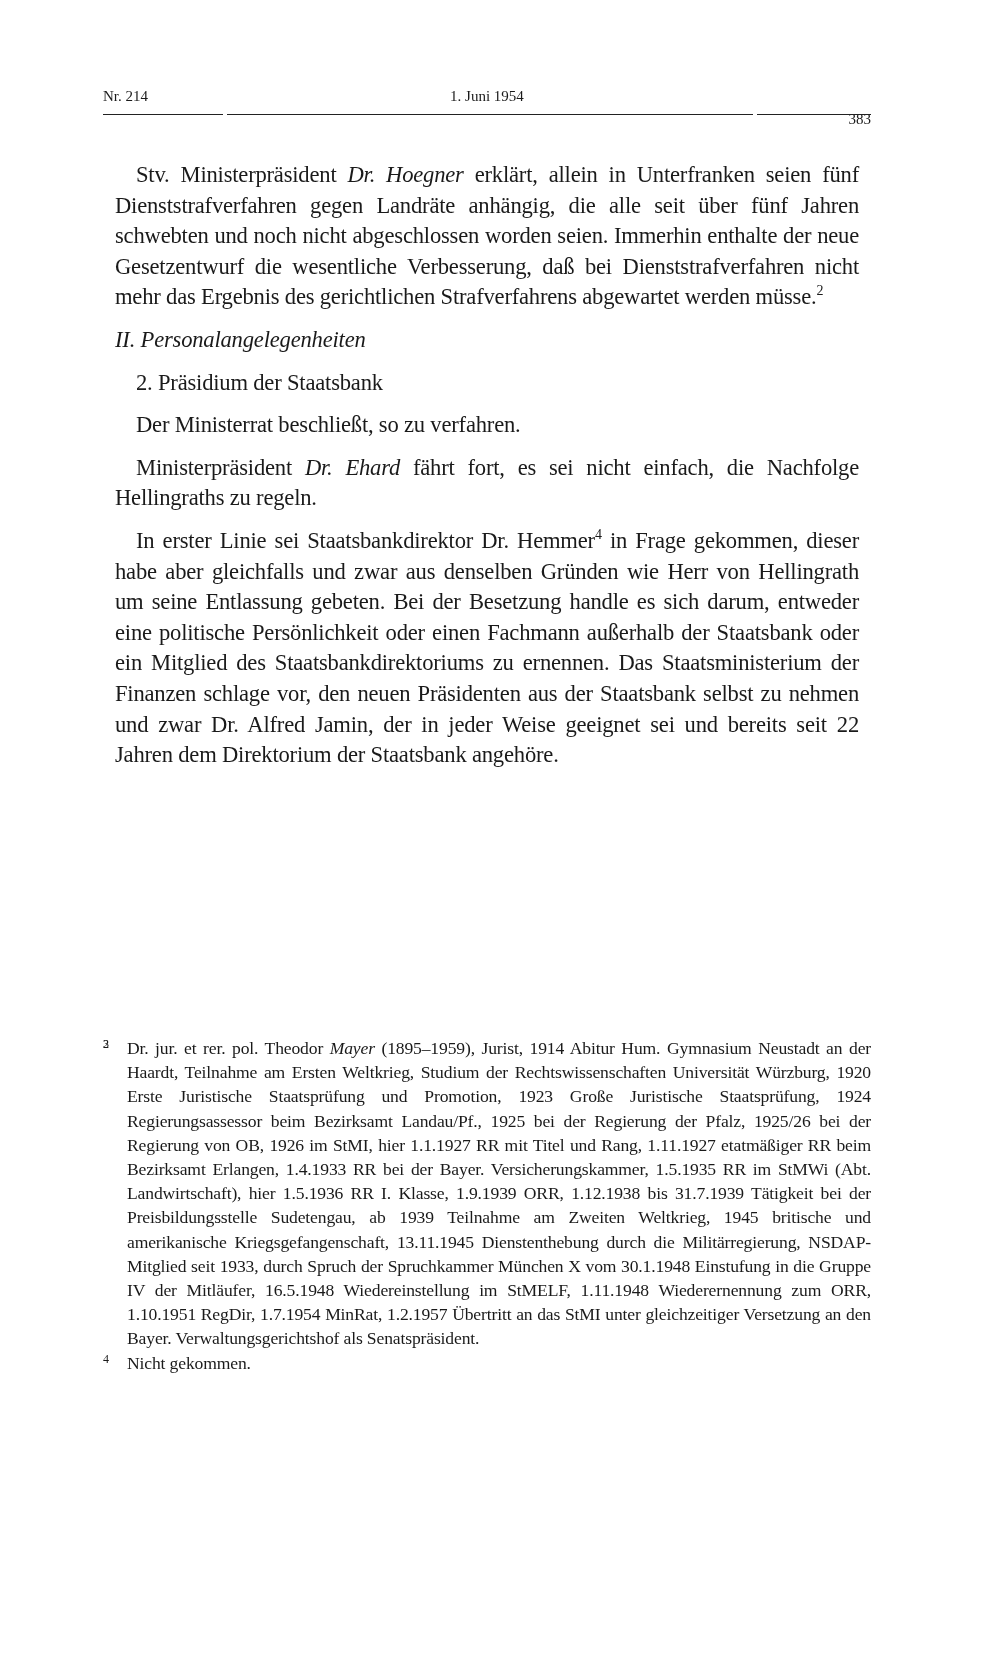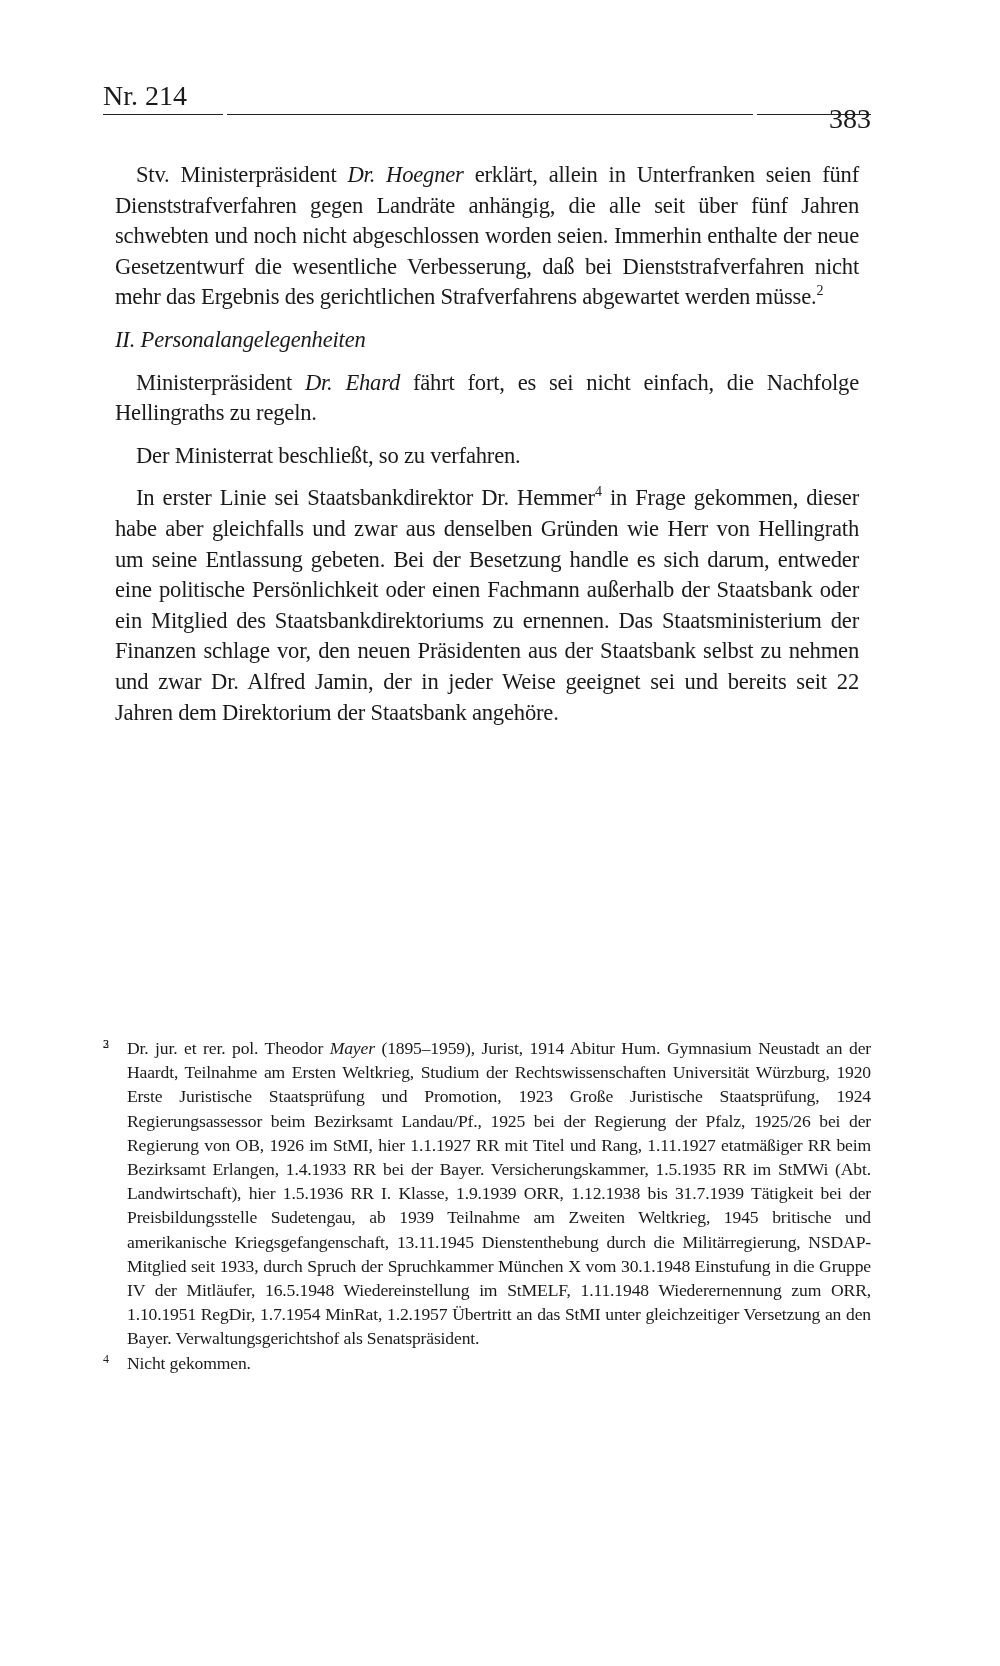--- a/index.html
+++ b/index.html
@@ -4,21 +4,21 @@
 <style>
   html, body { margin: 0; padding: 0; background: #ffffff; }
   body {
     width: 1000px; height: 1666px; position: relative; overflow: hidden;
     font-family: "Liberation Serif", "DejaVu Serif", serif;
     color: #1a1a1a;
   }
   .page { position: absolute; left: 103px; top: 78px; width: 768px; }
   .header {
     position: relative; height: 34px;
-    font-size: 28px; line-height: 24px;
+    font-size: 15px; line-height: 24px;
   }
   .header .left { position: absolute; left: 0; top: 6px; }
   .header .center { position: absolute; left: 0; right: 0; top: 6px; text-align: center; }
   .header .right { position: absolute; right: 0; top: 6px; margin-top: 23px; }
   .header-rule {
     position: absolute; left: 0; right: 0; top: 36px; height: 1px; background: #222;
   }
   .header-rule .gap { position: absolute; top: 0; width: 4px; height: 1px; background: #fff; }
   .body {
     position: absolute; left: 0; top: 70px; width: 768px;
@@ -39,42 +39,44 @@
   .fn { position: relative; padding-left: 24px; margin: 0; }
   .fn .num { position: absolute; left: 0; top: -4px; font-size: 12px; }
 </style>
 </head>
 <body>
 
 <div class="page">
 
   <div class="header">
     <span class="left">Nr. 214</span>
+    <span class="center">1. Juni 1954</span>
     <span class="right">383</span>
     <div class="header-rule">
       <span class="gap" style="left:120px"></span>
       <span class="gap" style="left:650px"></span>
     </div>
   </div>
 
   <div class="body">
     <p class="indent">
       <span>Stv. Ministerpräsident </span><em>Dr. Hoegner</em><span> erklärt, allein in Unterfranken seien fünf Dienststrafverfahren gegen Landräte anhängig, die alle seit über fünf Jahren schwebten und noch nicht abgeschlossen worden seien. Immerhin enthalte der neue Gesetzentwurf die wesentliche Verbesserung, daß bei Dienststrafverfahren nicht mehr das Ergebnis des gerichtlichen Strafverfahrens abgewartet werden müsse.</span><sup>2</sup>
     </p>
 
     <p class="section-title gap-before">II. Personalangelegenheiten</p>
 
 
+    <p class="indent">2. Präsidium der Staatsbank</p>
 
+
+    <p class="indent">Der Ministerrat beschließt, so zu verfahren.</p>
 
     <p class="indent">
       <span>Ministerpräsident </span><em>Dr. Ehard</em><span> fährt fort, es sei nicht einfach, die Nachfolge Hellingraths zu regeln.</span>
     </p>
-
-    <p class="indent">Der Ministerrat beschließt, so zu verfahren.</p>
 
     <p class="indent">
       <span>In erster Linie sei Staatsbankdirektor Dr. Hemmer</span><sup>4</sup><span> in Frage gekommen, dieser habe aber gleichfalls und zwar aus denselben Gründen wie Herr von Hellingrath um seine Entlassung gebeten. Bei der Besetzung handle es sich darum, entweder eine politische Persönlichkeit oder einen Fachmann außerhalb der Staatsbank oder ein Mitglied des Staatsbankdirektoriums zu ernennen. Das Staatsministerium der Finanzen schlage vor, den neuen Präsidenten aus der Staatsbank selbst zu nehmen und zwar Dr. Alfred Jamin, der in jeder Weise geeignet sei und bereits seit 22 Jahren dem Direktorium der Staatsbank angehöre.</span>
     </p>
   </div>
 
   <div class="footnotes">
     <p class="fn">
       <span class="num">2</span>
     </p>

